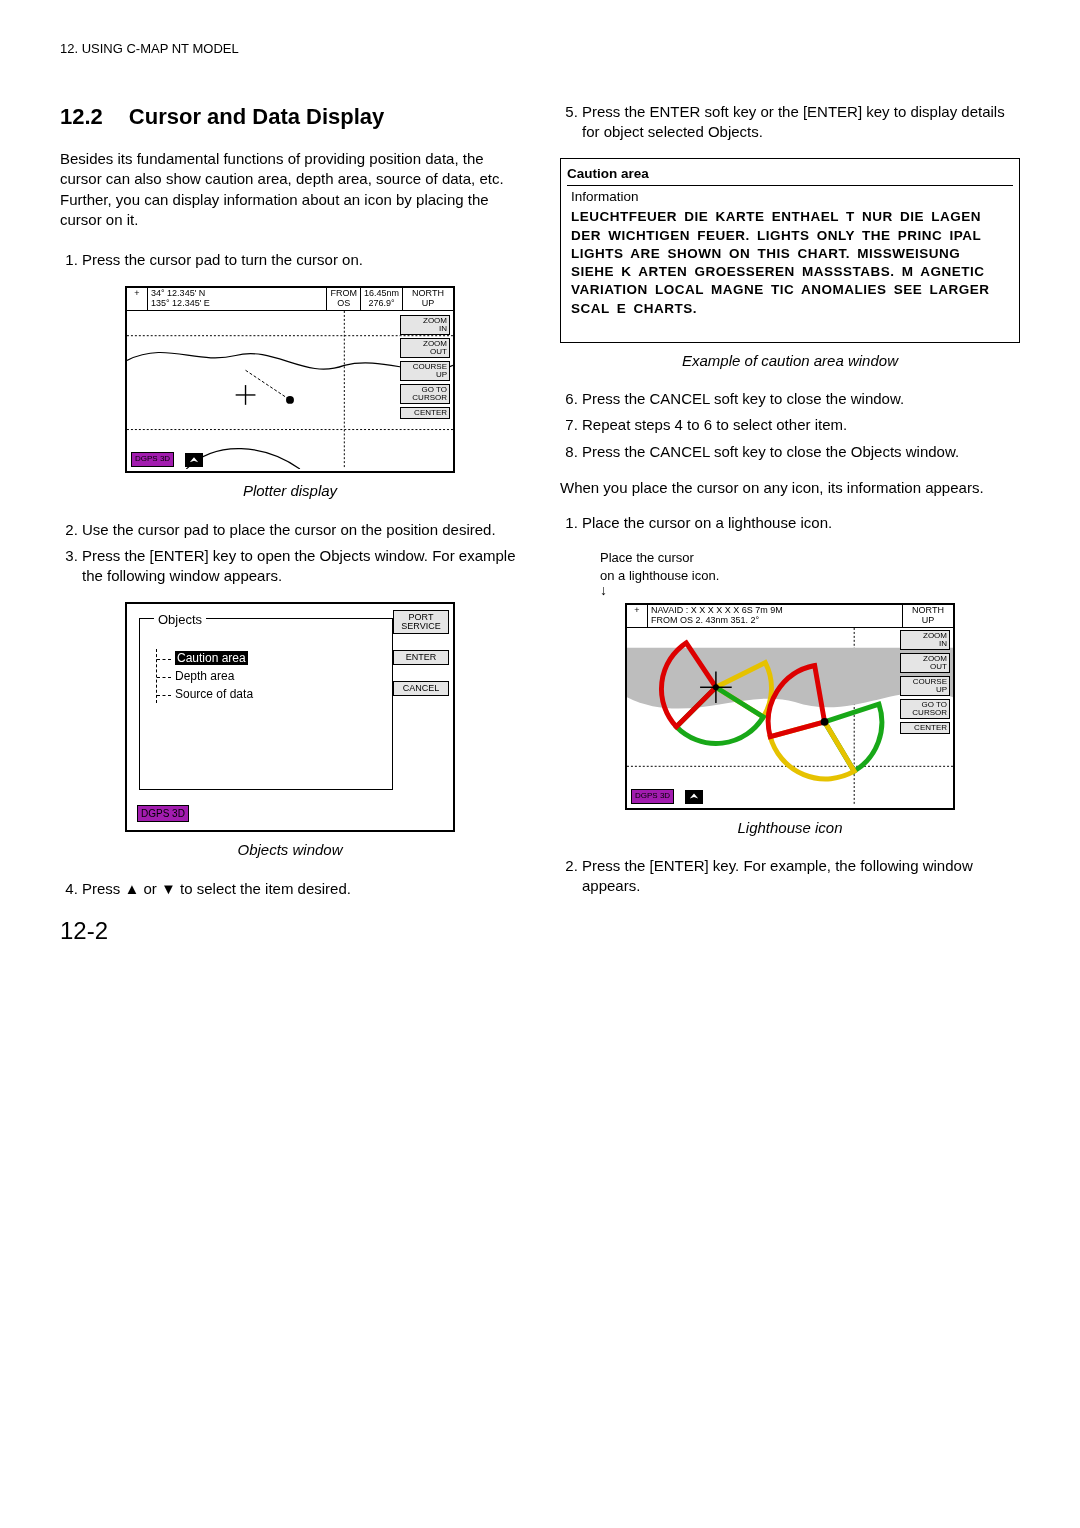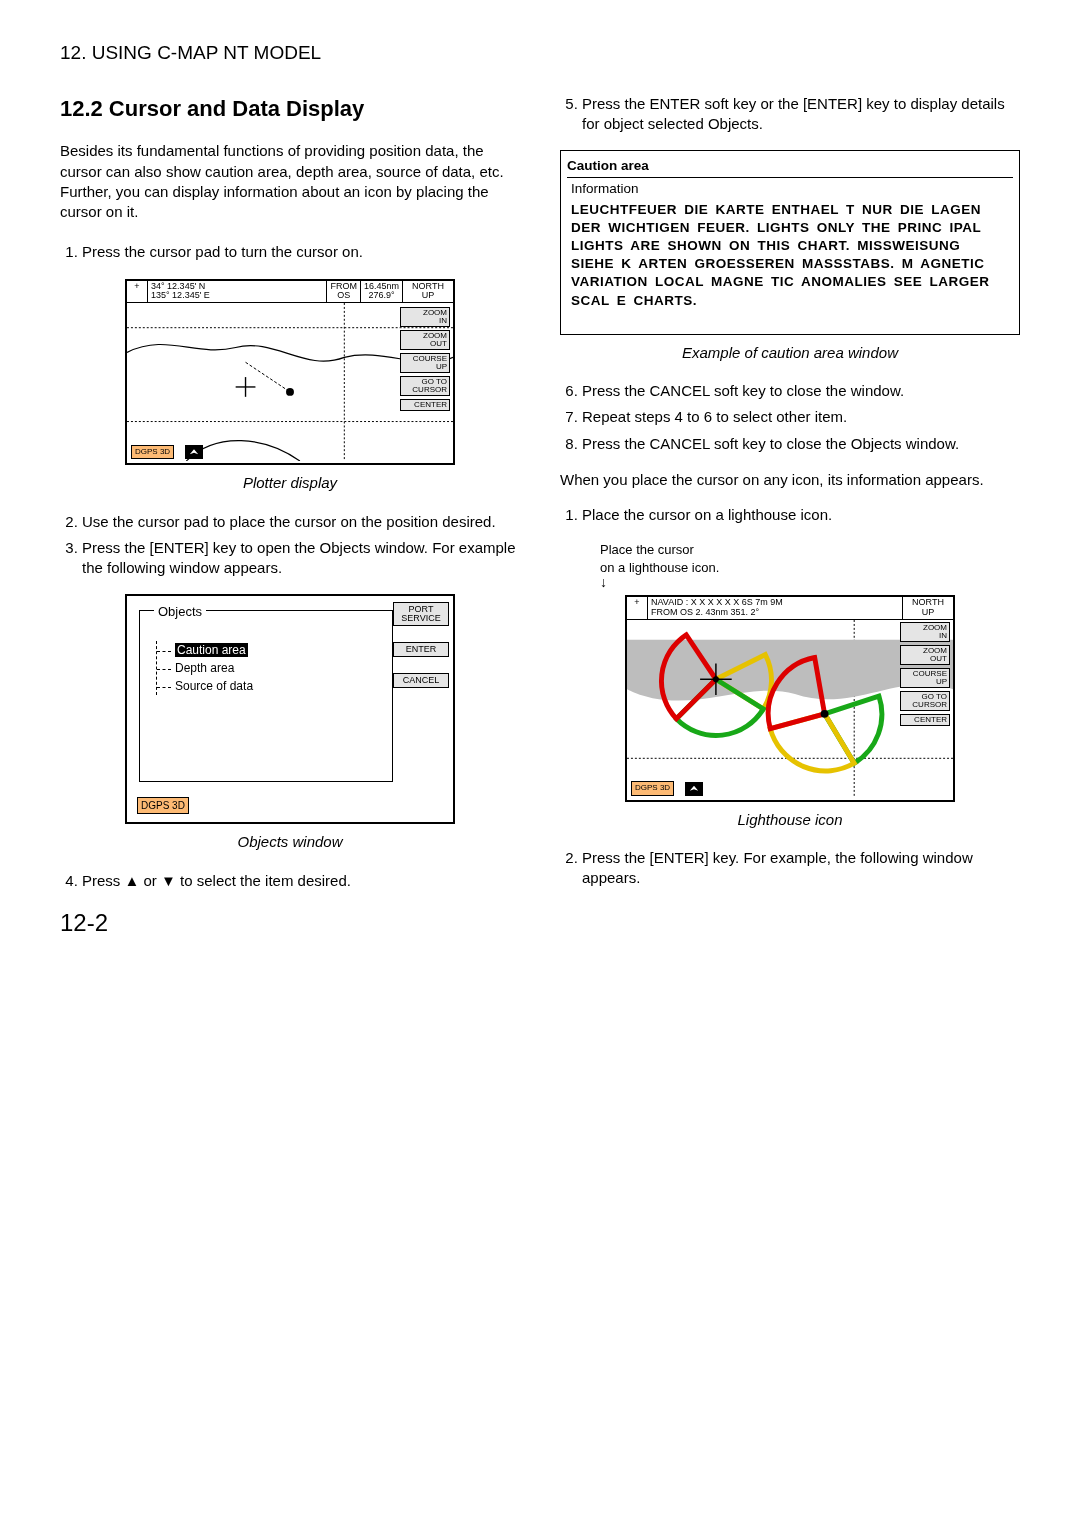--- a/index.html
+++ b/index.html
@@ -7,37 +7,37 @@
     font-size: 15px;
     color: #000;
     background: #fff;
     margin: 0;
     padding: 40px 60px 40px 60px;
     width: 1080px;
     box-sizing: border-box;
     line-height: 1.35;
   }
   .header-running {
-    font-size: 19px;
-    margin-bottom: 28px;
+    font-size: 13px;
+    margin-bottom: 44px;
   }
   .columns {
     display: flex;
     gap: 40px;
   }
   .col {
     flex: 1;
     min-width: 0;
   }
   h2.section-title {
     font-size: 22px;
     font-weight: bold;
     margin: 0 0 18px 0;
   }
-  h2.section-title .num { display: inline-block; margin-right: 6px; }
+  h2.section-title .num { display: inline-block; margin-right: 26px; }
   p.intro { margin: 0 0 20px 0; }
   ol { margin: 0 0 16px 0; padding-left: 22px; }
   ol li { margin-bottom: 6px; }
   .fig-caption {
     font-style: italic;
     text-align: center;
     margin: 8px 0 18px 0;
   }
   
   .plotter {
@@ -82,21 +82,21 @@
     background: #e5e5e5;
   }
   .sk.center { text-align: right; }
   .dgps {
     position: absolute;
     left: 4px;
     bottom: 4px;
     border: 1px solid #000;
     font-size: 8px;
     padding: 1px 3px;
-    background: #fdba74;
+    background: #a21caf;
   }
   .boat-badge {
     position: absolute;
     left: 58px;
     bottom: 4px;
     width: 18px;
     height: 14px;
     background: #000;
   }
   .boat-badge::after {

